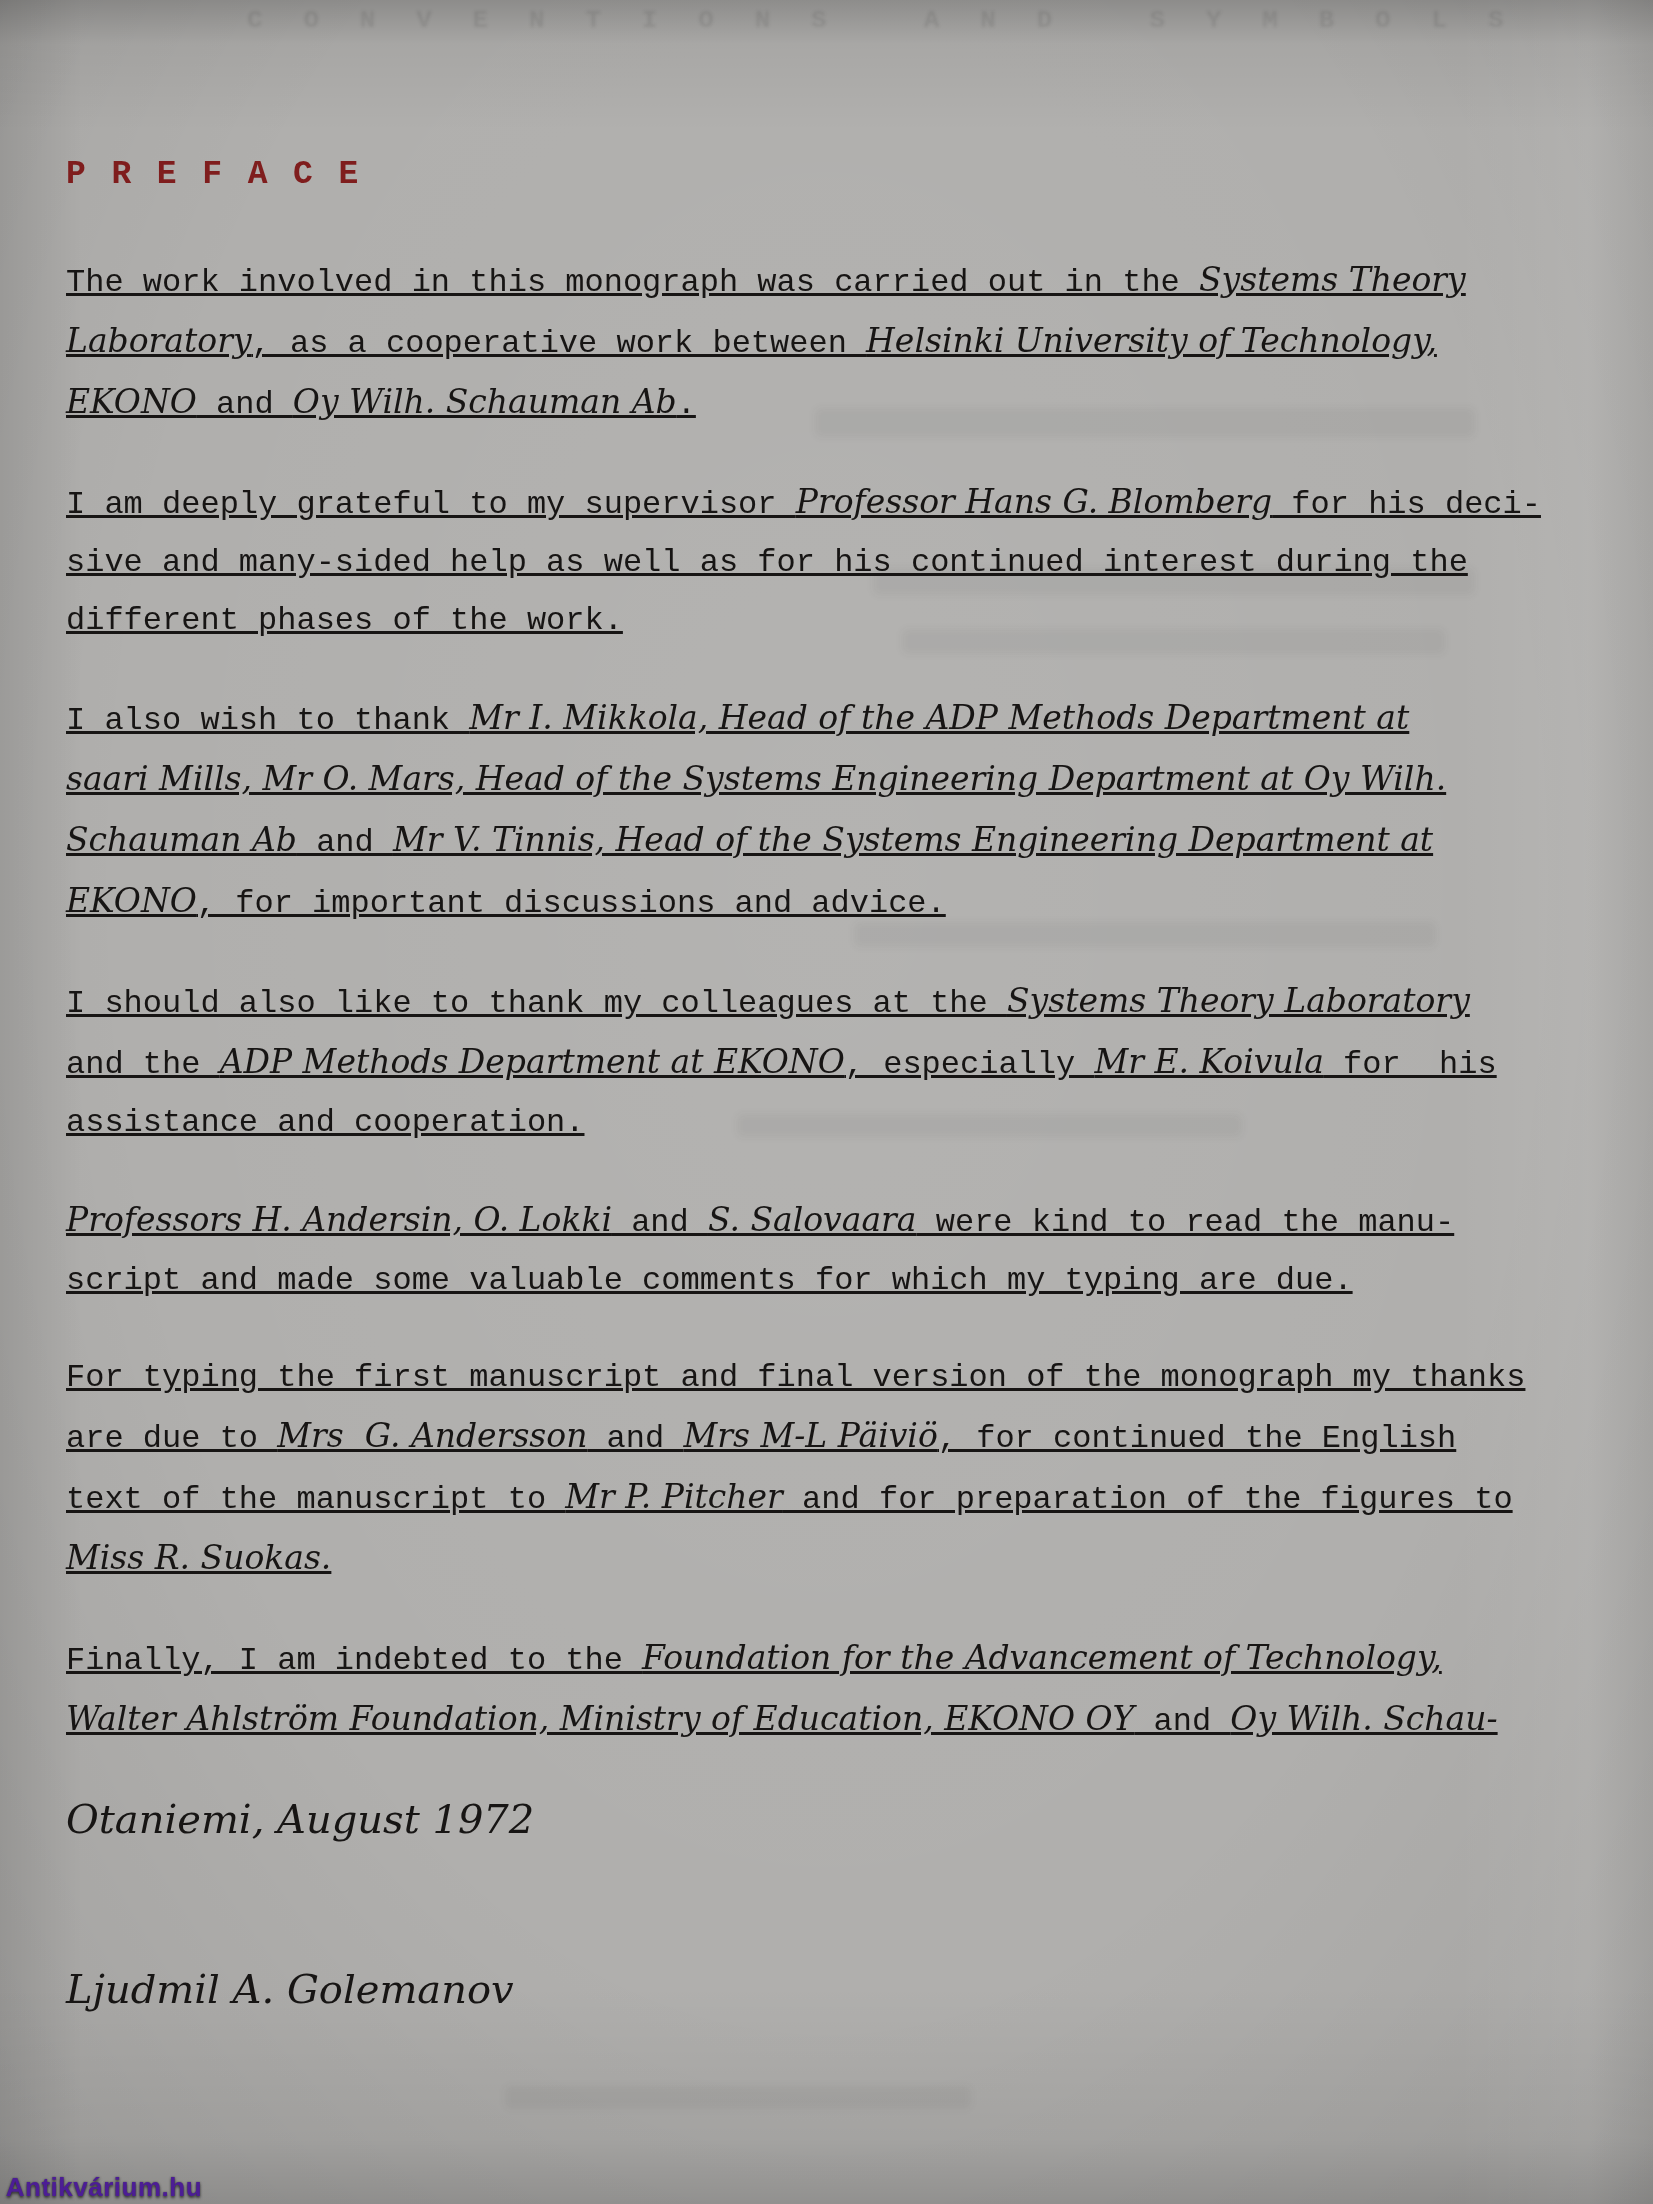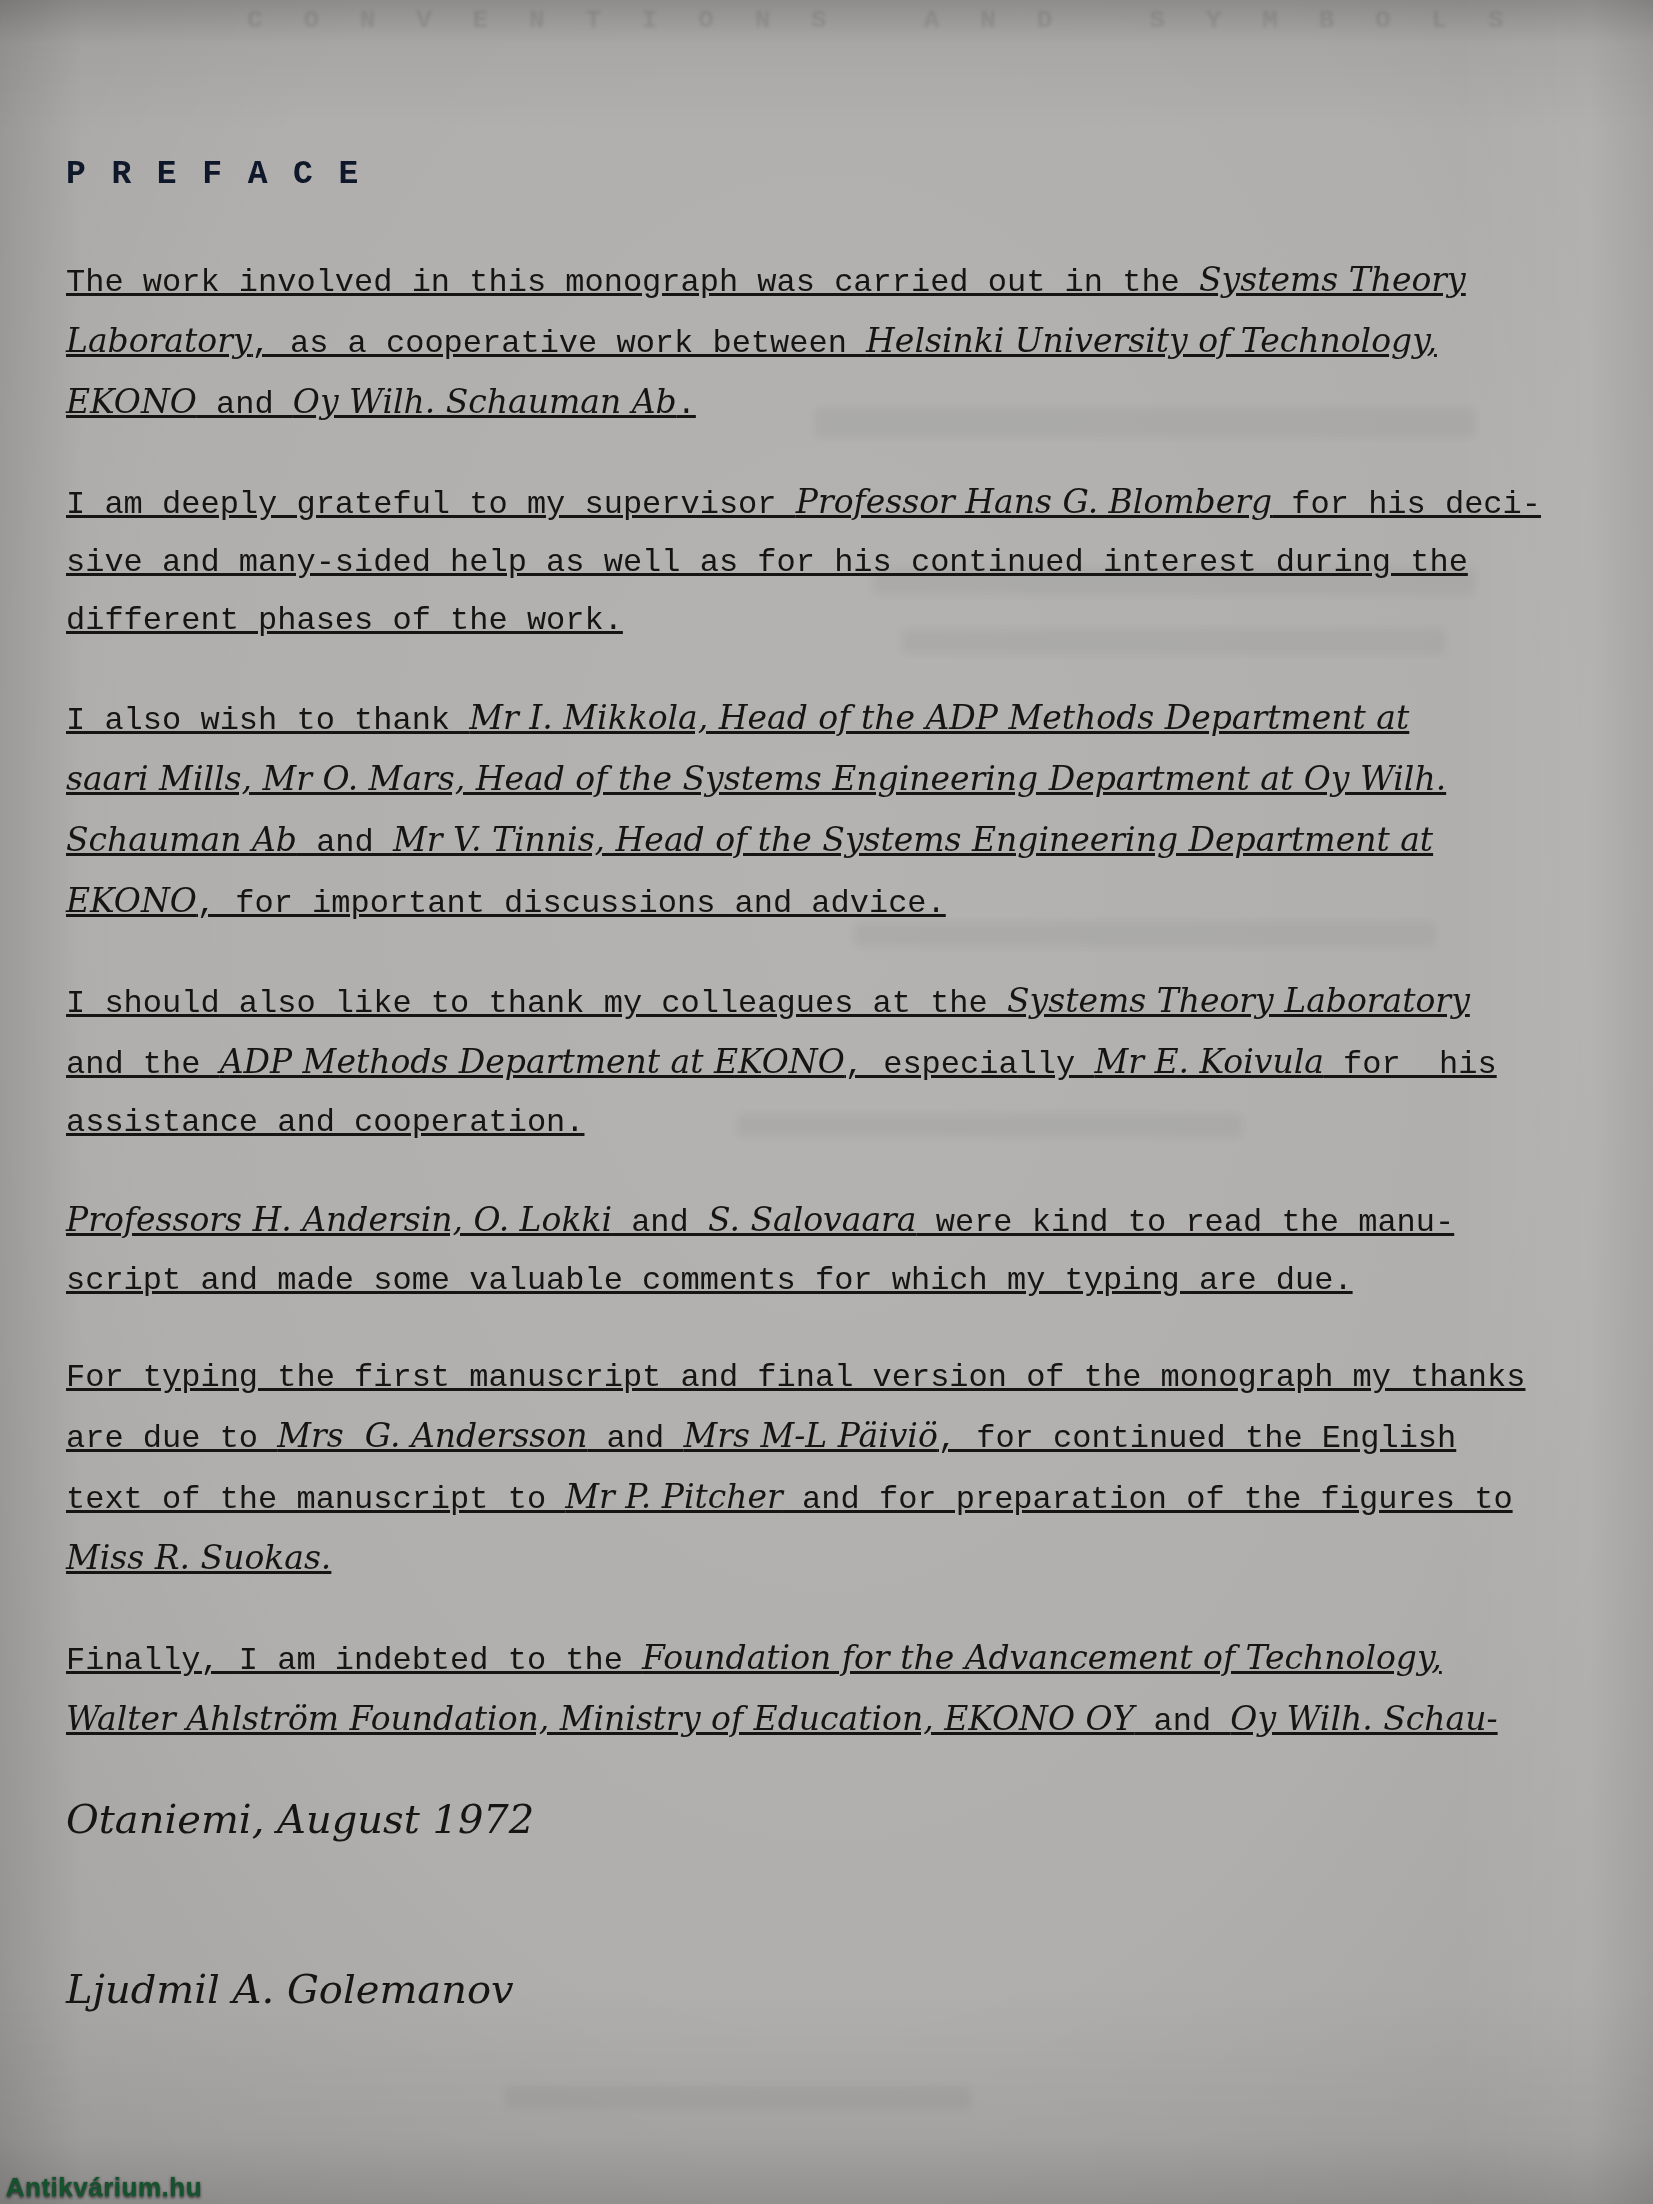--- a/index.html
+++ b/index.html
@@ -31,21 +31,21 @@
     padding: 146px 39px 0 66px;
     box-sizing: border-box;
     color: #171514;
   }
   .doc-title {
     font-size: 33px;
     font-weight: bold;
     line-height: 58px;
     letter-spacing: 2.9px;
     margin: 0 0 47px 0;
-    color: #0f172a;
+    color: #7f1d1d;
   }
   .para { margin: 0 0 39px 0; }
   .line {
     font-size: 32px;
     line-height: 58px;
     white-space: pre;
     letter-spacing: 0px;
     text-decoration: underline;
   }
   .rm { font-family: "Liberation Mono", monospace; }
@@ -83,21 +83,21 @@
     filter: blur(3.9px);
     border-radius: 5.8px;
     pointer-events: none;
   }
   .watermark {
     position: absolute;
     left: 5.8px; bottom: 1.9px;
     font-family: "Liberation Sans", sans-serif;
     font-weight: bold;
     font-size: 26px;
-    color: #14532d;
+    color: #4c1d95;
     text-shadow: 0 1.9px 2.9px rgba(40,40,40,0.85), 0 0 1.9px rgba(40,40,40,0.6);
     letter-spacing: 0.5px;
   }
 </style>
 </head>
 <body>
 
 <div class="page-shading"></div>
 
 <div class="ghost-header">C O N V E N T I O N S   A N D   S Y M B O L S</div>

